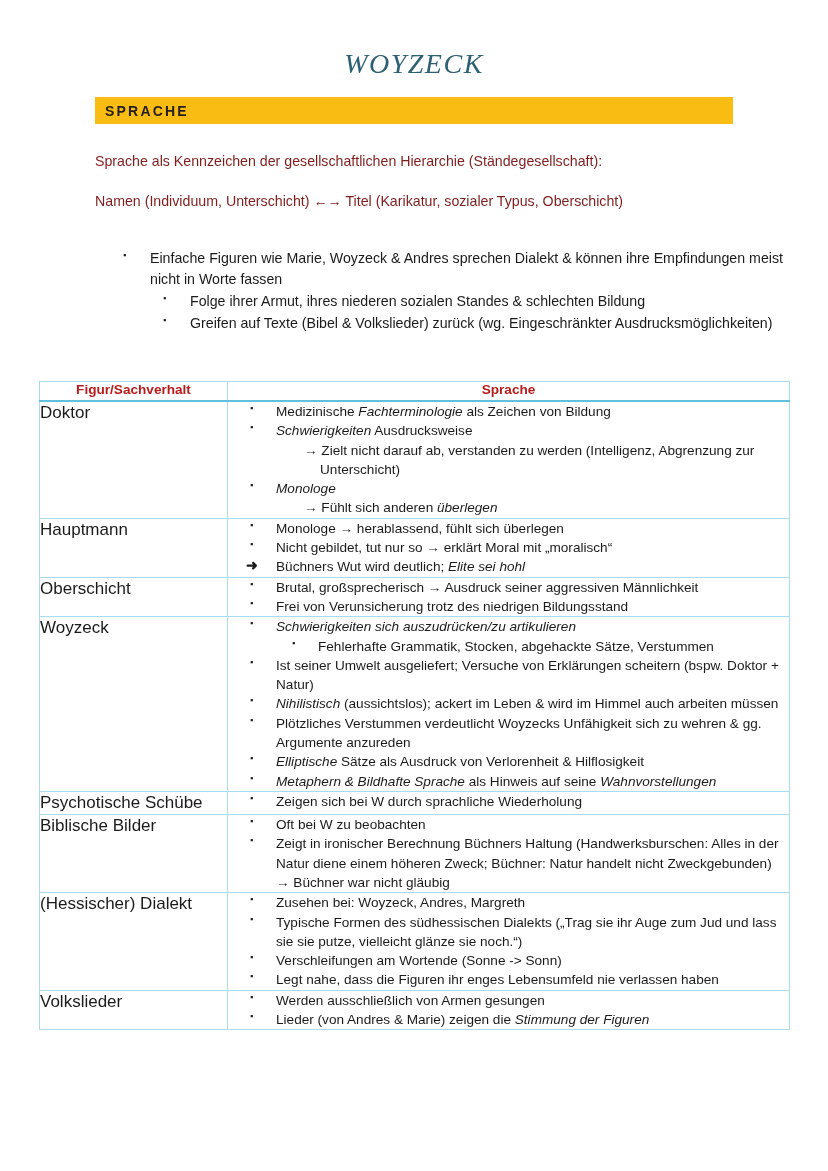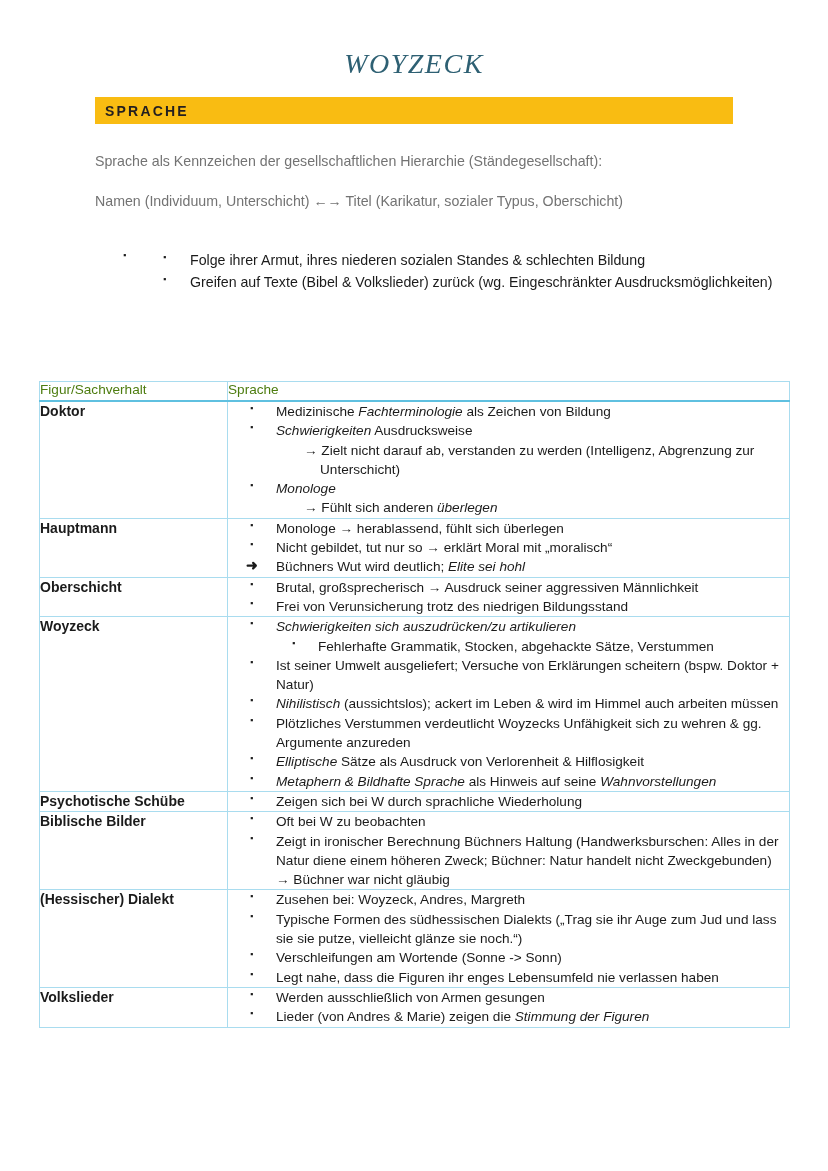--- a/index.html
+++ b/index.html
@@ -61,21 +61,21 @@
   .intro {
     position: absolute;
     left: 95px;
     top: 152px;
     width: 680px;
   }
   .intro p {
     margin: 0 0 21px 0;
     font-size: 14.2px;
     line-height: 1.35;
-    color: #737373;
+    color: #7f1d1d;
   }
 
   
   .top-list {
     position: absolute;
     left: 95px;
     top: 248px;
     width: 690px;
   }
   .bl {
@@ -119,31 +119,31 @@
     vertical-align: top;
     padding: 0;
     background: #ffffff;
   }
   table.sprache col.c1 { width: 188px; }
   table.sprache col.c2 { width: 562px; }
 
   thead th {
     border-bottom: 2px solid #5fc0e0 !important;
     padding: 4px 0 4px 9px;
-    text-align: left;
+    text-align: center;
     font-size: 13.6px;
-    font-weight: 400;
-    color: #4d7c0f;
+    font-weight: 700;
+    color: #b91c1c;
     height: 18px;
   }
 
   td.figur {
     padding: 6px 0 9px 9px;
-    font-size: 14px;
-    font-weight: 700;
+    font-size: 17px;
+    font-weight: 400;
     color: #1b1b1b;
     line-height: 1.3;
   }
   td.sprache-cell {
     padding: 6px 8px 9px 0;
   }
 
   .cl {
     position: relative;
     font-size: 13.6px;
@@ -201,21 +201,21 @@
   <div class="banner">
     <span class="banner-label">SPRACHE</span>
   </div>
 
   <div class="intro">
     <p>Sprache als Kennzeichen der gesellschaftlichen Hierarchie (Ständegesellschaft):</p>
     <p>Namen (Individuum, Unterschicht) ←→ Titel (Karikatur, sozialer Typus, Oberschicht)</p>
   </div>
 
   <div class="top-list">
-      <div class="bl bl-1"><span class="sq">▪</span></div>
+      <div class="bl bl-1"><span class="sq">▪</span><span>Einfache Figuren wie Marie, Woyzeck &amp; Andres sprechen Dialekt &amp; können ihre Empfindungen meist nicht in Worte fassen</span></div>
       <div class="bl bl-2"><span class="sq">▪</span><span>Folge ihrer Armut, ihres niederen sozialen Standes &amp; schlechten Bildung</span></div>
       <div class="bl bl-2"><span class="sq">▪</span><span>Greifen auf Texte (Bibel &amp; Volkslieder) zurück (wg. Eingeschränkter Ausdrucksmöglichkeiten)</span></div>
     </div>
 
   <div class="tbl-wrap">
     <table class="sprache">
       <colgroup>
           <col class="c1">
           <col class="c2">
         </colgroup>

